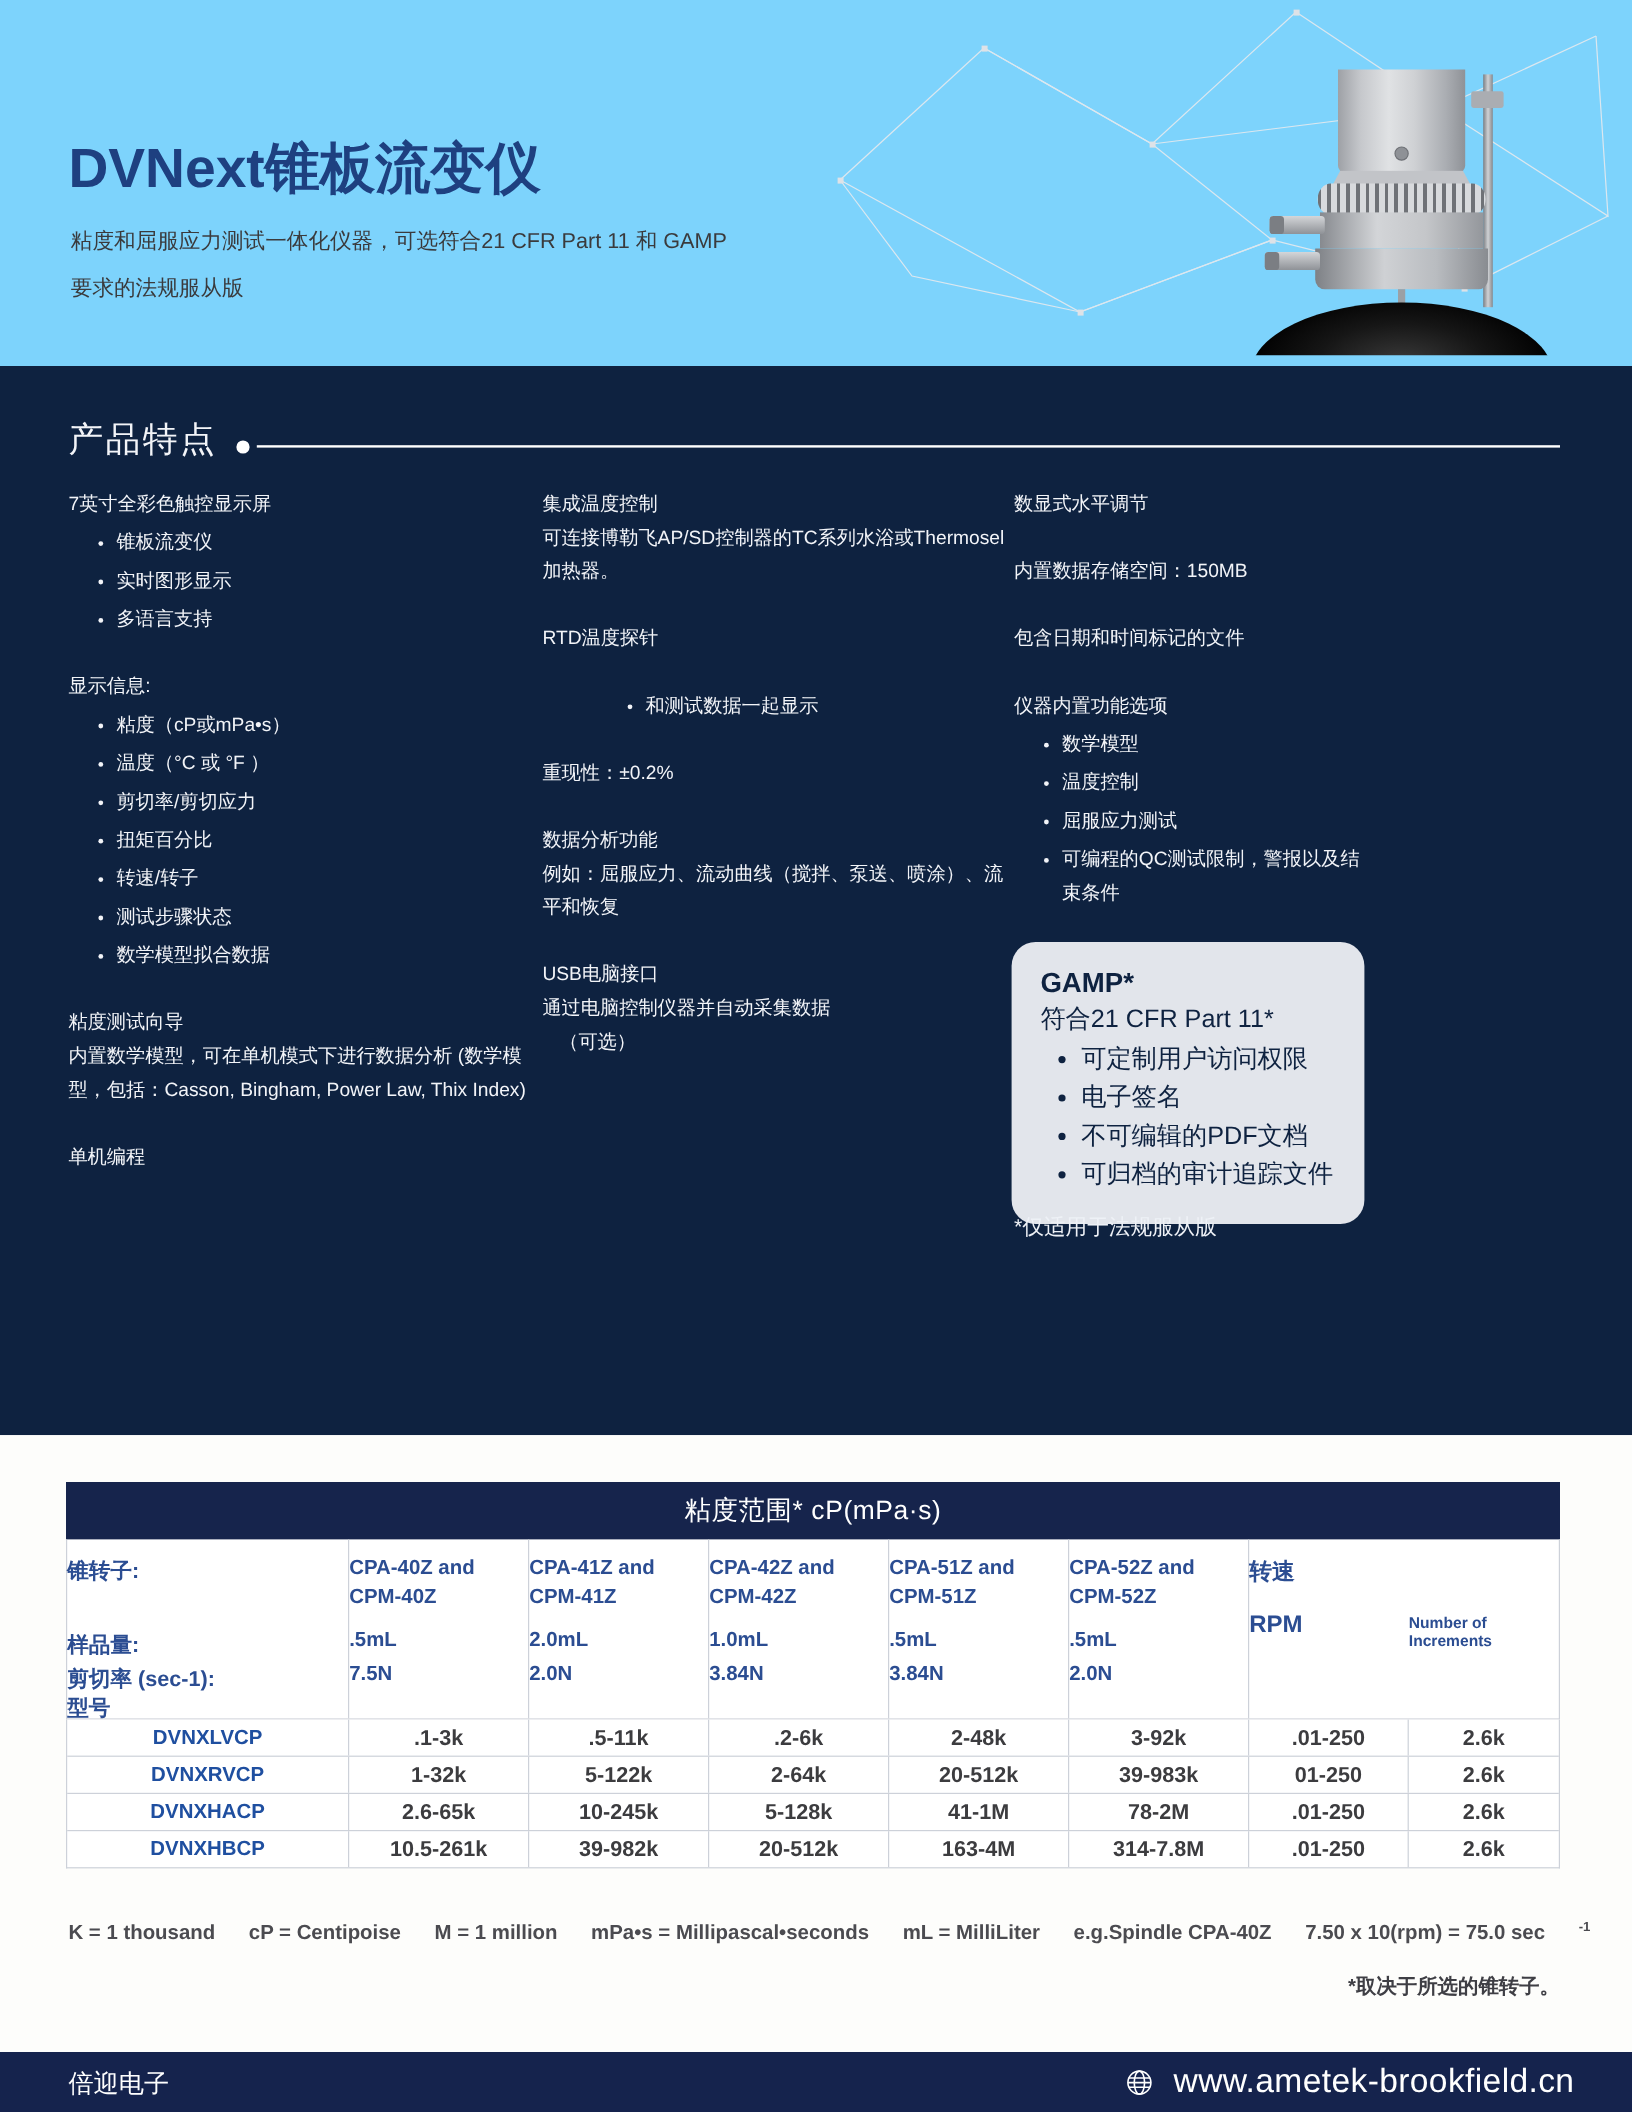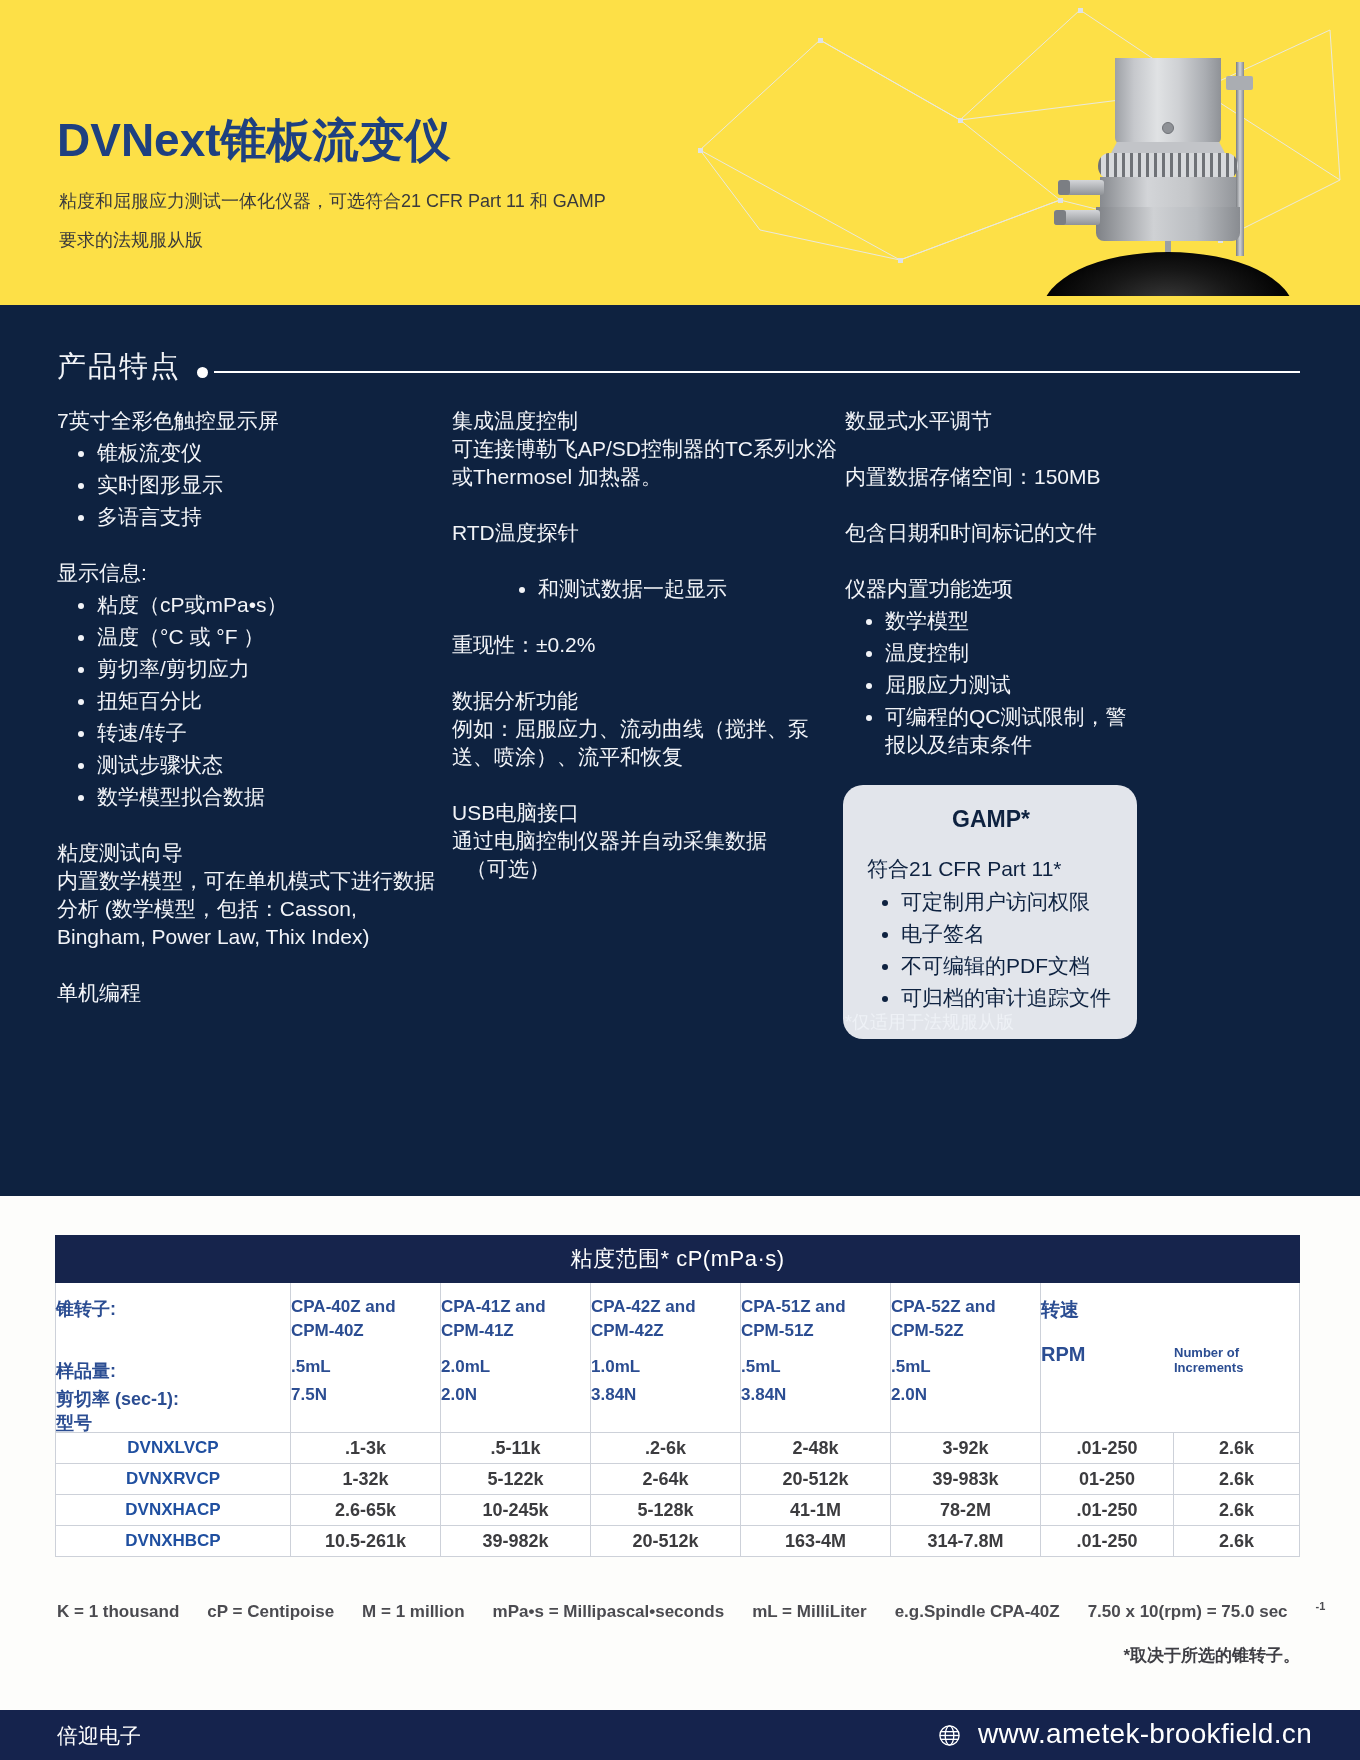--- a/index.html
+++ b/index.html
@@ -2,21 +2,21 @@
 <html><head>
 <meta charset="utf-8">
 <style>
   html,body{margin:0;padding:0;}
   body{
     width:1360px;height:1760px;position:relative;background:#ffffff;
     font-family:"Liberation Sans","DejaVu Sans",sans-serif;
     -webkit-font-smoothing:antialiased;overflow:hidden;
   }
   
-  .hero{position:absolute;top:0;left:0;width:1360px;height:305px;background:#fde047;overflow:hidden;}
+  .hero{position:absolute;top:0;left:0;width:1360px;height:305px;background:#7dd3fc;overflow:hidden;}
   .mesh{position:absolute;top:0;left:0;}
   .page-title{position:absolute;left:57px;top:110px;margin:0;font-size:46px;font-weight:700;color:#1e4080;letter-spacing:0px;white-space:nowrap;}
   .subtitle{position:absolute;left:59px;top:182px;font-size:18px;line-height:39px;color:#3a3a3c;}
   
   .photo{position:absolute;left:1040px;top:20px;width:255px;height:276px;overflow:hidden;}
   .photo div{position:absolute;}
   .p-cyl{left:75px;top:38px;width:106px;height:86px;border-radius:0 0 6px 6px;
     background:linear-gradient(90deg,#9ea1a6 0%,#c6c8cc 18%,#e0e2e4 40%,#cfd1d4 60%,#aaadb2 85%,#8f9297 100%);}
   .p-screw{left:122px;top:102px;width:10px;height:10px;border-radius:50%;background:#8e9196;border:1px solid #6f7277;}
   .p-collar{left:70px;top:122px;width:116px;height:13px;background:#c2c4c8;clip-path:polygon(6% 0,94% 0,100% 100%,0 100%);}
@@ -33,32 +33,32 @@
   .p-rod{left:196px;top:42px;width:8px;height:194px;background:linear-gradient(90deg,#7a7d82,#d0d2d5 50%,#85888d);}
   .p-rodclamp{left:186px;top:56px;width:27px;height:14px;background:#aaadb2;border-radius:2px;}
   .p-stem{left:125px;top:221px;width:6px;height:22px;background:#9ba0a5;}
   .p-plate{left:2px;top:232px;width:252px;height:120px;border-radius:50%;
     background:radial-gradient(ellipse 50% 50% at 50% 42%,#3a3a3a 0%,#161616 55%,#000 100%);}
   
   .features{position:absolute;top:305px;left:0;width:1360px;height:891px;background:#0e2240;color:#f2f4f8;}
   .f-head{position:absolute;left:57px;top:42px;font-size:29px;font-weight:400;letter-spacing:2px;}
   .f-dot{position:absolute;left:197px;top:62px;width:11px;height:11px;border-radius:50%;background:#fff;}
   .f-line{position:absolute;left:214px;top:66px;width:1086px;height:2px;background:#ffffff;}
-  .fcol{position:absolute;top:102px;font-size:21px;line-height:28px;}
+  .fcol{position:absolute;top:102px;font-size:16px;line-height:28px;}
   .col1{left:57px;width:382px;}
   .col2{left:452px;width:388px;}
   .col3{left:845px;width:302px;}
   .block{margin:0 0 28px 0;}
   .fcol ul{margin:4px 0 0 0;padding-left:40px;list-style:disc;}
   .fcol li{margin:4px 0;}
   .fcol ul.deep{padding-left:86px;}
   
   .gamp{position:absolute;left:843px;top:480px;width:294px;box-sizing:border-box;background:#e2e5eb;color:#0e2240;
     border-radius:20px;padding:20px 22px 24px 24px;font-size:21px;line-height:29px;}
-  .gamp-title{font-weight:700;font-size:23px;margin-bottom:20px;text-align:center;}
+  .gamp-title{font-weight:700;font-size:23px;margin-bottom:1px;}
   .gamp ul{margin:4px 0 0 0;padding-left:34px;}
   .gamp li{margin:3px 0;}
   .gamp-note{position:absolute;left:845px;top:705px;font-size:18px;color:#eef1f6;}
   
   .table-section{position:absolute;top:1196px;left:0;width:1360px;height:514px;background:#fdfdfb;}
   .vtable{position:absolute;left:55px;top:39px;width:1245px;}
   .t-title{height:48px;background:#16244c;color:#fff;font-size:22px;display:flex;align-items:center;justify-content:center;letter-spacing:0.5px;}
   .t-head{display:flex;height:150px;box-sizing:border-box;border:1px solid #cdd1d9;border-top:none;background:#fff;}
   .hcell{position:relative;border-right:1px solid #cdd1d9;box-sizing:border-box;color:#2b4d92;font-weight:700;width:150px;}
   .hcell.labels{width:235px;font-size:18px;}

